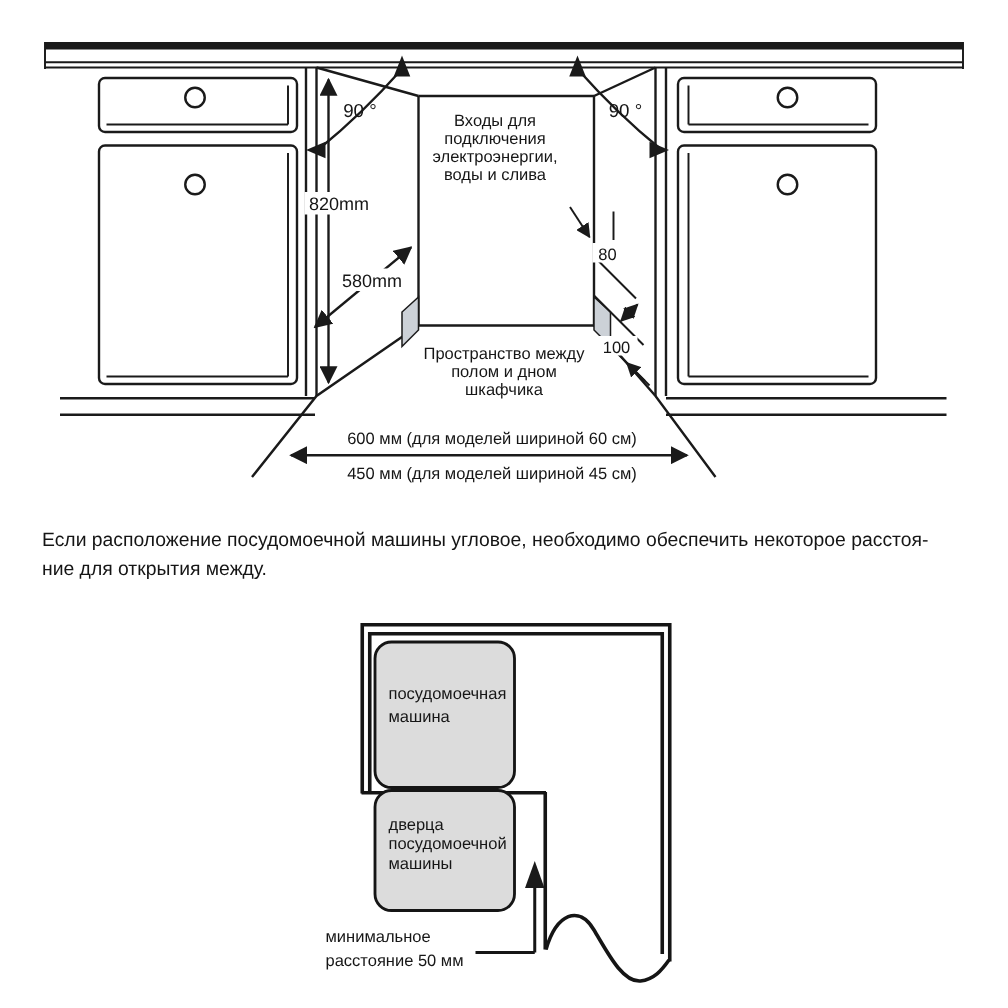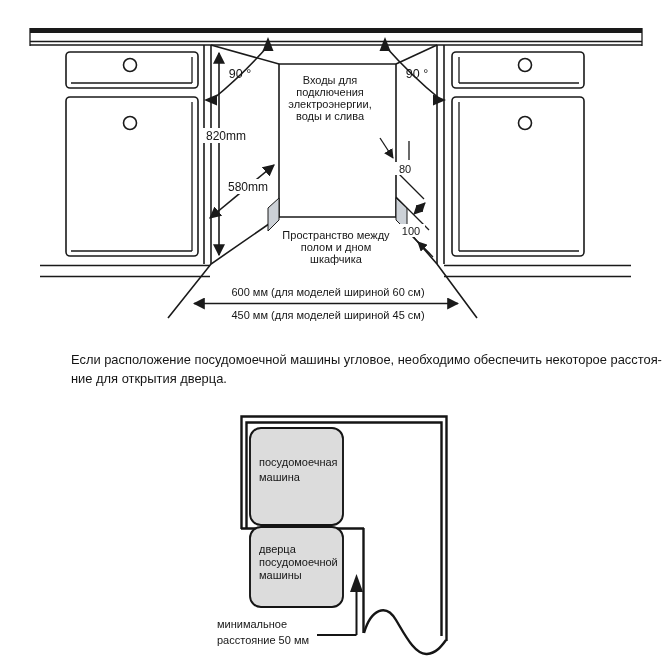--- a/index.html
+++ b/index.html
@@ -13,21 +13,21 @@
   .box{fill:#dcdcdc;stroke:#151515;stroke-width:1.9;}
   .gray{fill:#ccd1d7;stroke:#1a1a1a;stroke-width:1;}
   .head{fill:#1a1a1a;stroke:none;}
   .txt{fill:#161616;font-family:"Liberation Sans",sans-serif;}
   .t11{font-size:11px;}
   .t12{font-size:12px;}
   .t125{font-size:12.5px;}
   .halo{fill:#ffffff;stroke:none;}
   #note{position:absolute;left:28px;top:350px;width:636px;color:#151515;
         font-size:12.9px;line-height:19px;letter-spacing:0px;}
-  #note span{display:block;white-space:nowrap;margin-left:43px;}
+  #note span{display:block;white-space:nowrap;}
 </style>
 </head>
 <body>
 
 <div id="page">
 
 <svg width="672" height="672" viewBox="0 0 672 672">
   <defs>
     <marker id="ah" viewBox="0 0 10 10" refX="9" refY="5" markerWidth="7.5" markerHeight="7.5" orient="auto-start-reverse" markerUnits="strokeWidth">
       <path d="M0,0 L10,5 L0,10 Z" fill="#1a1a1a"></path>
@@ -159,16 +159,16 @@
       <path d="M317,635 H356.5 M356.5,635 V586" stroke="#151515" stroke-width="2" fill="none"></path>
       <polygon class="head" points="356.5,574 350,592 363,592"></polygon>
       <text class="txt t11" x="217" y="628">минимальное</text>
       <text class="txt t11" x="217" y="644">расстояние  50 мм</text>
     </g>
   </g>
 </svg>
 
 <div id="note">
   <span>Если расположение посудомоечной машины угловое, необходимо обеспечить некоторое расстоя-</span>
-  <span>ние для открытия дверца.</span>
+  <span>ние для открытия между.</span>
 </div>
 
 </div>
 
 </body></html>

